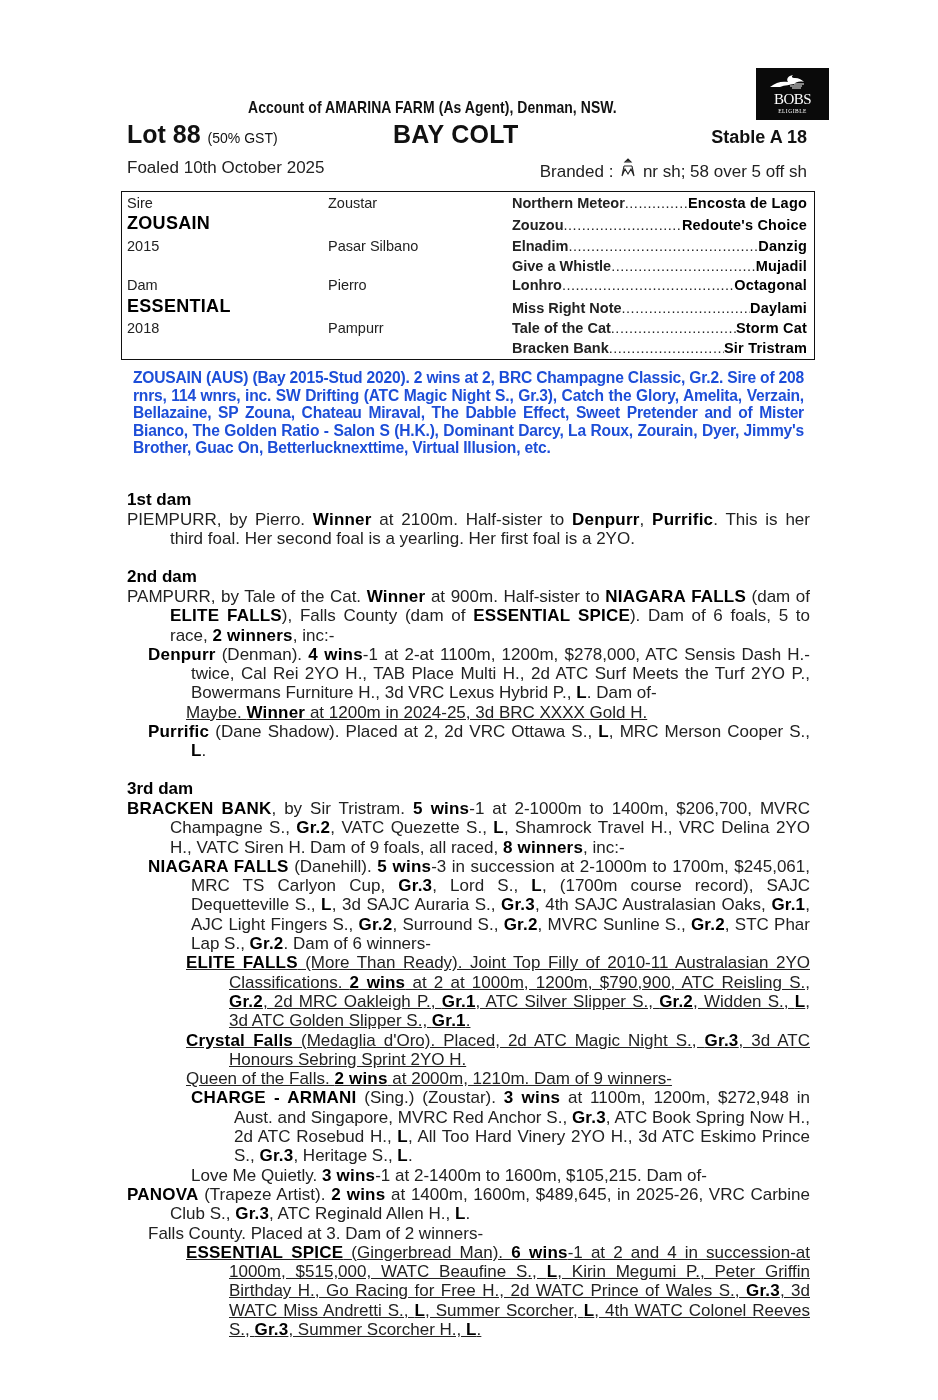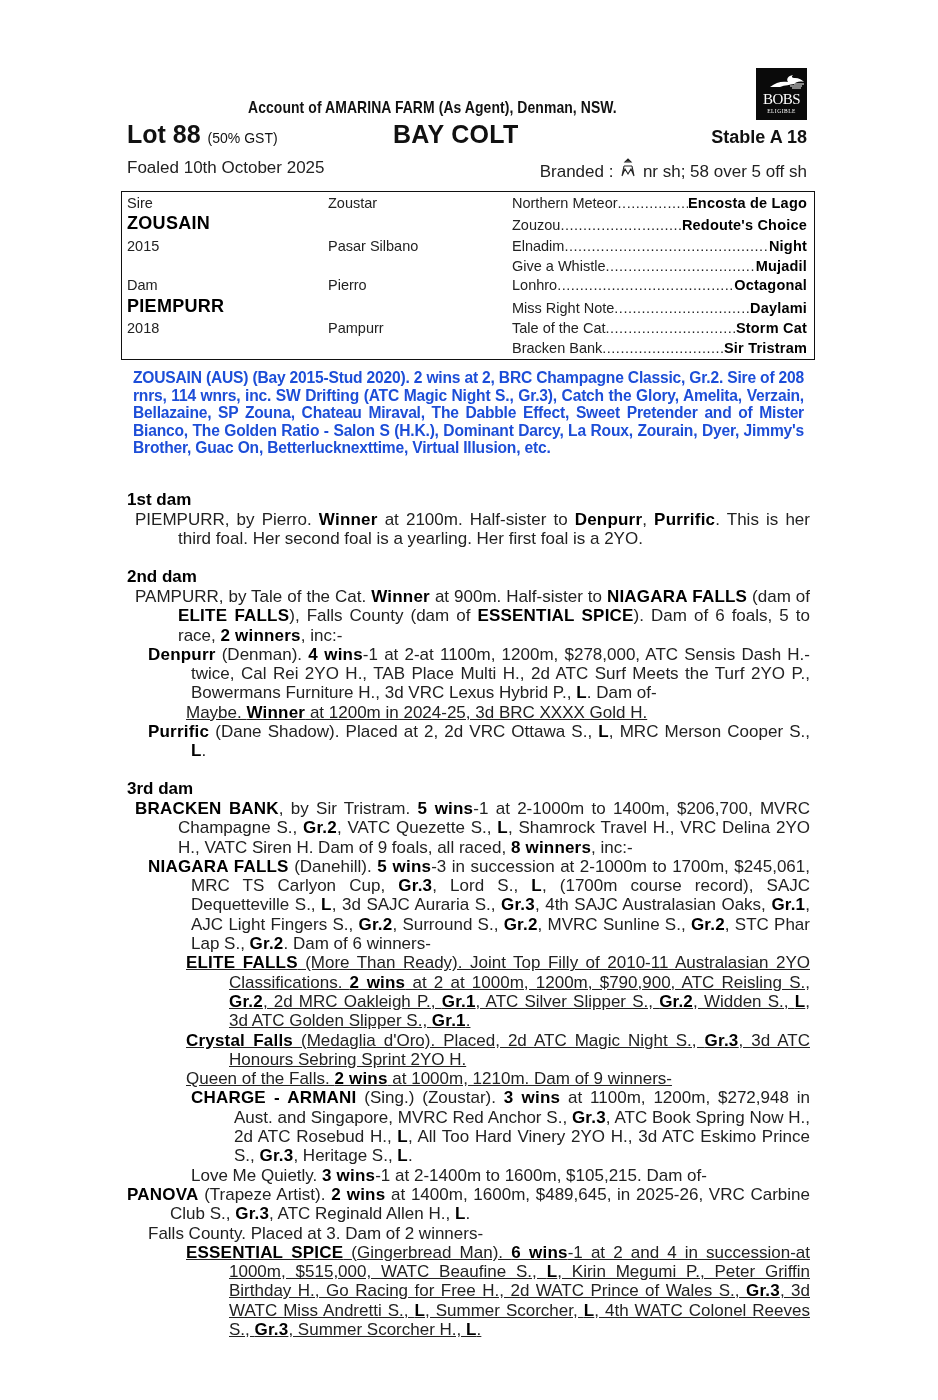--- a/index.html
+++ b/index.html
@@ -1,47 +1,47 @@
 <!DOCTYPE html>
 <html><head>
 <meta charset="utf-8">
 <style>
   html, body { margin:0; padding:0; background:#ffffff; }
   body { width:938px; height:1400px; position:relative; overflow:hidden; color:#111; font-family:"Liberation Sans", sans-serif; }
   .page { position:absolute; left:0; top:0; width:938px; height:1400px; }
 
-  .logo { position:absolute; left:756px; top:68px; width:51px; height:52px; background:#0a0a0a; color:#fff; text-align:center; }
+  .logo { position:absolute; left:756px; top:68px; width:73px; height:52px; background:#0a0a0a; color:#fff; text-align:center; }
   .logo svg { position:absolute; left:12px; top:5px; }
   .logo .bobs { position:absolute; left:0; right:0; top:24px; font-family:"Liberation Serif", serif; font-size:15px; letter-spacing:-0.5px; line-height:15px; }
   .logo .elig { position:absolute; left:0; right:0; top:40px; font-family:"Liberation Serif", serif; font-size:5.5px; letter-spacing:0.5px; line-height:7px; }
 
   .account { position:absolute; left:248px; top:98px; font-size:17px; font-weight:bold; transform:scaleX(0.82); transform-origin:left top; white-space:nowrap; letter-spacing:0.1px; }
   .lot { position:absolute; left:127px; top:120px; font-size:25px; font-weight:bold; white-space:nowrap; }
   .lot .gst { font-size:14px; font-weight:normal; }
   .sex { position:absolute; left:393px; top:120px; font-size:25px; font-weight:bold; white-space:nowrap; letter-spacing:0.3px; }
   .stable { position:absolute; right:131px; top:127px; font-size:18px; font-weight:bold; white-space:nowrap; }
   .foaled { position:absolute; left:127px; top:158px; font-size:17px; white-space:nowrap; color:#222; }
   .branded { position:absolute; right:131px; top:158px; font-size:17px; white-space:nowrap; color:#222; }
   .brand-mark { display:inline-block; vertical-align:-1px; }
 
   .ped { position:absolute; left:121px; top:191px; width:694px; height:169px; border:1.3px solid #111; box-sizing:border-box; }
   .ped .c { position:absolute; font-size:14.5px; white-space:nowrap; color:#222; }
   .ped .big { font-size:18px; font-weight:900; color:#000; letter-spacing:0.3px; }
   .ped .gg { position:absolute; left:390px; width:295px; font-size:14.5px; display:flex; color:#222; white-space:nowrap; }
-  .ped .gg .a { flex:0 0 auto; }
+  .ped .gg .a { flex:0 0 auto;font-weight:bold; }
   .ped .gg .dots { flex:1 1 auto; overflow:hidden; }
   .ped .gg .dots::before { content:"........................................................................................................"; letter-spacing:0.5px; }
   .ped .gg .b { flex:0 0 auto; }
 
   .sirebox { position:absolute; left:133px; top:369px; width:671px; font-size:15.6px; font-weight:900; line-height:17.5px; text-align:justify; color:#1d4ed8; letter-spacing:-0.2px; }
 
   .sec-h { position:absolute; left:127px; font-size:17px; font-weight:900; color:#000; }
   .body { position:absolute; left:127px; width:683px; font-size:17px; line-height:19.3px; color:#222; }
   .p { text-align:justify; text-align-last:left; }
-  .l0 { margin-left:8px; padding-left:43px; text-indent:-43px; }
+  .l0 { margin-left:0; padding-left:43px; text-indent:-43px; }
   .l1 { margin-left:21px; padding-left:43px; text-indent:-43px; }
   .l2 { margin-left:59px; padding-left:43px; text-indent:-43px;text-decoration:underline; }
   .l3 { margin-left:64px; padding-left:43px; text-indent:-43px; }
   .l4 { padding-left:43px; text-indent:-43px; }
   .b { font-weight:900; color:#000; letter-spacing:0.2px; }
 </style>
 </head>
 <body>
 
 <div class="page">
@@ -68,42 +68,42 @@
       <path d="M10 1 L10 4 M7 4 L13 4 L10 1 Z M6 8 L4 18 M14 8 L16 18 M6 8 L14 8 M4 18 L7 11 L10 16 L13 11 L16 18" stroke="#222" stroke-width="1.1" fill="none"></path>
     </svg>
     <span>nr sh; 58 over 5 off sh</span>
   </div>
 
   <div class="ped">
     <div class="c" style="left:5px;top:3px">Sire</div>
     <div class="c big" style="left:5px;top:21px">ZOUSAIN</div>
     <div class="c" style="left:5px;top:46px">2015</div>
     <div class="c" style="left:5px;top:85px">Dam</div>
-    <div class="c big" style="left:5px;top:104px">PIEMPURR</div>
+    <div class="c big" style="left:5px;top:104px">ESSENTIAL</div>
     <div class="c" style="left:5px;top:128px">2018</div>
 
     <div class="c" style="left:206px;top:3px">Zoustar</div>
     <div class="c" style="left:206px;top:46px">Pasar Silbano</div>
     <div class="c" style="left:206px;top:85px">Pierro</div>
     <div class="c" style="left:206px;top:128px">Pampurr</div>
 
     <div class="gg" style="top:3px">
         <span class="a">Northern Meteor</span>
         <span class="dots"></span>
         <span class="b">Encosta de Lago</span>
       </div>
     <div class="gg" style="top:25px">
         <span class="a">Zouzou</span>
         <span class="dots"></span>
         <span class="b">Redoute's Choice</span>
       </div>
     <div class="gg" style="top:46px">
         <span class="a">Elnadim</span>
         <span class="dots"></span>
-        <span class="b">Night</span>
+        <span class="b">Danzig</span>
       </div>
     <div class="gg" style="top:66px">
         <span class="a">Give a Whistle</span>
         <span class="dots"></span>
         <span class="b">Mujadil</span>
       </div>
     <div class="gg" style="top:85px">
         <span class="a">Lonhro</span>
         <span class="dots"></span>
         <span class="b">Octagonal</span>
@@ -139,21 +139,21 @@
     <div class="p l2"><span>Maybe. </span><span class="b">Winner</span><span> at 1200m in 2024-25, 3d BRC XXXX Gold H.</span></div>
     <div class="p l1"><span class="b">Purrific</span><span> (Dane Shadow). Placed at 2, 2d VRC Ottawa S., </span><span class="b">L</span><span>, MRC Merson Cooper S., </span><span class="b">L</span><span>.</span></div>
   </div>
 
   <div class="sec-h" style="top:779px">3rd dam</div>
   <div class="body" style="top:799px">
     <div class="p l0"><span class="b">BRACKEN BANK</span><span>, by Sir Tristram. </span><span class="b">5 wins</span><span>-1 at 2-1000m to 1400m, $206,700, MVRC Champagne S., </span><span class="b">Gr.2</span><span>, VATC Quezette S., </span><span class="b">L</span><span>, Shamrock Travel H., VRC Delina 2YO H., VATC Siren H. Dam of 9 foals, all raced, </span><span class="b">8 winners</span><span>, inc:-</span></div>
     <div class="p l1"><span class="b">NIAGARA FALLS</span><span> (Danehill). </span><span class="b">5 wins</span><span>-3 in succession at 2-1000m to 1700m, $245,061, MRC TS Carlyon Cup, </span><span class="b">Gr.3</span><span>, Lord S., </span><span class="b">L</span><span>, (1700m course record), SAJC Dequetteville S., </span><span class="b">L</span><span>, 3d SAJC Auraria S., </span><span class="b">Gr.3</span><span>, 4th SAJC Australasian Oaks, </span><span class="b">Gr.1</span><span>, AJC Light Fingers S., </span><span class="b">Gr.2</span><span>, Surround S., </span><span class="b">Gr.2</span><span>, MVRC Sunline S., </span><span class="b">Gr.2</span><span>, STC Phar Lap S., </span><span class="b">Gr.2</span><span>. Dam of 6 winners-</span></div>
     <div class="p l2"><span class="b">ELITE FALLS</span><span> (More Than Ready). Joint Top Filly of 2010-11 Australasian 2YO Classifications. </span><span class="b">2 wins</span><span> at 2 at 1000m, 1200m, $790,900, ATC Reisling S., </span><span class="b">Gr.2</span><span>, 2d MRC Oakleigh P., </span><span class="b">Gr.1</span><span>, ATC Silver Slipper S., </span><span class="b">Gr.2</span><span>, Widden S., </span><span class="b">L</span><span>, 3d ATC Golden Slipper S., </span><span class="b">Gr.1</span><span>.</span></div>
     <div class="p l2"><span class="b">Crystal Falls</span><span> (Medaglia d'Oro). Placed, 2d ATC Magic Night S., </span><span class="b">Gr.3</span><span>, 3d ATC Honours Sebring Sprint 2YO H.</span></div>
-    <div class="p l2"><span>Queen of the Falls. </span><span class="b">2 wins</span><span> at 1000m, 1210m. Dam of 9 winners-</span></div>
+    <div class="p l2"><span>Queen of the Falls. </span><span class="b">2 wins</span><span> at 2000m, 1210m. Dam of 9 winners-</span></div>
     <div class="p l3"><span class="b">CHARGE - ARMANI</span><span> (Sing.) (Zoustar). </span><span class="b">3 wins</span><span> at 1100m, 1200m, $272,948 in Aust. and Singapore, MVRC Red Anchor S., </span><span class="b">Gr.3</span><span>, ATC Book Spring Now H., 2d ATC Rosebud H., </span><span class="b">L</span><span>, All Too Hard Vinery 2YO H., 3d ATC Eskimo Prince S., </span><span class="b">Gr.3</span><span>, Heritage S., </span><span class="b">L</span><span>.</span></div>
     <div class="p l3"><span>Love Me Quietly. </span><span class="b">3 wins</span><span>-1 at 2-1400m to 1600m, $105,215. Dam of-</span></div>
     <div class="p l4"><span class="b">PANOVA</span><span> (Trapeze Artist). </span><span class="b">2 wins</span><span> at 1400m, 1600m, $489,645, in 2025-26, VRC Carbine Club S., </span><span class="b">Gr.3</span><span>, ATC Reginald Allen H., </span><span class="b">L</span><span>.</span></div>
     <div class="p l1"><span>Falls County. Placed at 3. Dam of 2 winners-</span></div>
     <div class="p l2"><span class="b">ESSENTIAL SPICE</span><span> (Gingerbread Man). </span><span class="b">6 wins</span><span>-1 at 2 and 4 in succession-at 1000m, $515,000, WATC Beaufine S., </span><span class="b">L</span><span>, Kirin Megumi P., Peter Griffin Birthday H., Go Racing for Free H., 2d WATC Prince of Wales S., </span><span class="b">Gr.3</span><span>, 3d WATC Miss Andretti S., </span><span class="b">L</span><span>, Summer Scorcher, </span><span class="b">L</span><span>, 4th WATC Colonel Reeves S., </span><span class="b">Gr.3</span><span>, Summer Scorcher H., </span><span class="b">L</span><span>.</span></div>
   </div>
 
 </div>
 
 </body></html>

